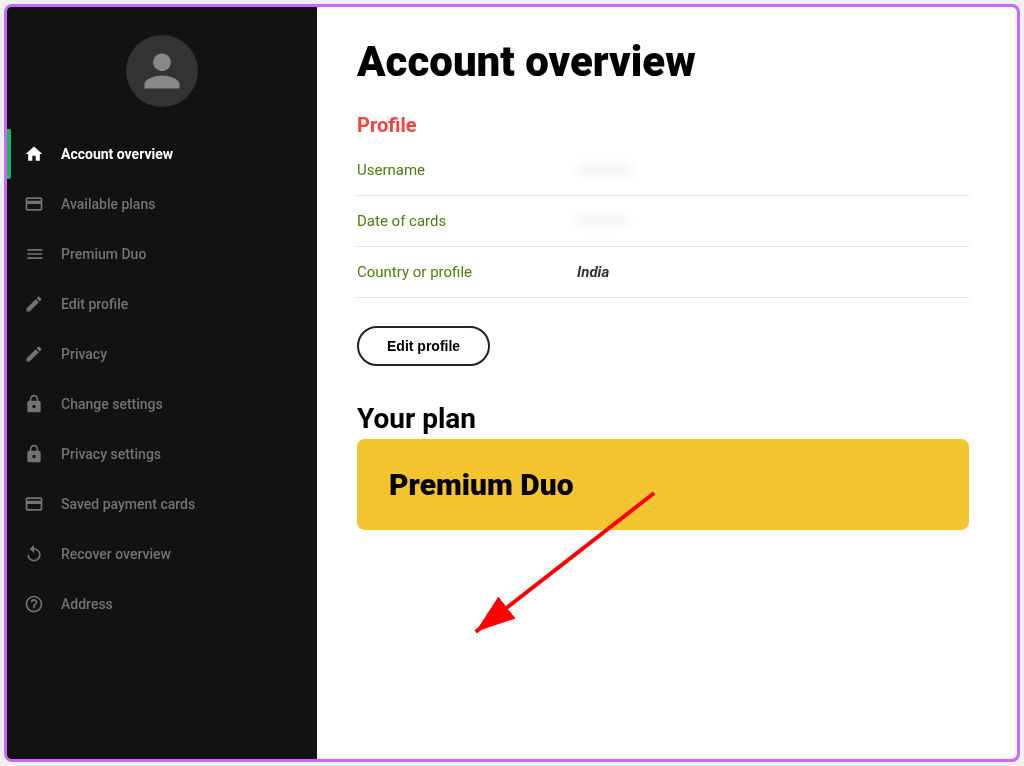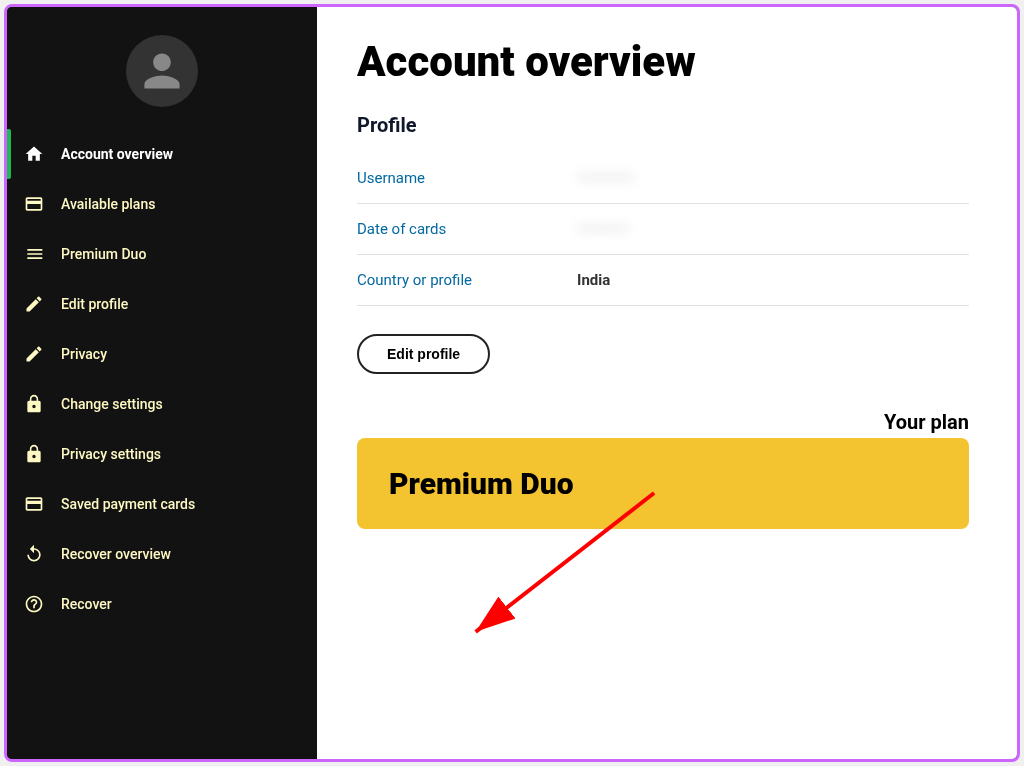--- a/index.html
+++ b/index.html
@@ -55,21 +55,21 @@
       display: flex;
       flex-direction: column;
       padding-top: 4px;
     }
     .nav-item {
       display: flex;
       align-items: center;
       padding: 14px 24px 14px 16px;
       cursor: pointer;
       position: relative;
-      color: #fef9c3;
+      color: #737373;
       text-decoration: none;
       transition: color 0.15s;
     }
     .nav-item.active {
       color: #fff;
       font-weight: 700;
     }
     .nav-item.active::before {
       content: '';
       position: absolute;
@@ -112,42 +112,43 @@
     .page-title {
       font-size: 42px;
       font-weight: 900;
       color: #000;
       margin-bottom: 28px;
       line-height: 1.1;
     }
     .section-title {
       font-size: 20px;
       font-weight: 700;
-      color: #0f172a;
-      margin-bottom: 16px;
+      color: #ef4444;
+      margin-bottom: 8px;
     }
     .profile-table {
       width: 100%;
       border-collapse: collapse;
       margin-bottom: 24px;
     }
     .profile-table tr {
       border-bottom: 1px solid #e0e0e0;
     }
     .profile-table td {
       padding: 16px 0;
       font-size: 15px;
       color: #333;
     }
     .profile-table td:first-child {
       width: 220px;
-      color: #0369a1;
+      color: #4d7c0f;
     }
     .profile-table td:last-child {
       color: #333;
+      font-style: italic;
     }
     .blurred-text {
       filter: blur(6px);
       user-select: none;
       color: #aaa;
       font-size: 14px;
     }
     .country-value {
       font-weight: 700;
       color: #000;
@@ -159,24 +160,23 @@
       font-size: 14px;
       font-weight: 700;
       padding: 10px 28px;
       border-radius: 24px;
       cursor: pointer;
       margin-top: 4px;
       margin-bottom: 36px;
       transition: background 0.15s, color 0.15s;
     }
     .your-plan-title {
-      font-size: 20px;
-      font-weight: 700;
-      color: #000;
-      text-align: right;
+      font-size: 28px;
+      font-weight: 700;
+      color: #000;
     }
     .plan-card {
       background: #f4c430;
       border-radius: 8px;
       padding: 28px 32px;
       margin-top: 4px;
     }
     .plan-name {
       font-size: 30px;
       font-weight: 900;
@@ -288,21 +288,21 @@
         </span>
         <span class="nav-label">Recover overview</span>
       </div>
 
       <div class="nav-item">
         <span class="nav-icon">
           <svg viewBox="0 0 24 24">
               <path d="M12 2C6.48 2 2 6.48 2 12s4.48 10 10 10 10-4.48 10-10S17.52 2 12 2zm0 18c-4.42 0-8-3.58-8-8s3.58-8 8-8 8 3.58 8 8-3.58 8-8 8zm0-14c-2.21 0-4 1.79-4 4h2c0-1.1.9-2 2-2s2 .9 2 2c0 2-3 1.75-3 5h2c0-2.25 3-2.5 3-5 0-2.21-1.79-4-4-4zm-1 9h2v2h-2z"></path>
             </svg>
         </span>
-        <span class="nav-label">Recover</span>
+        <span class="nav-label">Address</span>
       </div>
     </nav>
   </div>
 
   <div class="main-content">
     <h1 class="page-title">Account overview</h1>
 
     <h2 class="section-title">Profile</h2>
 
     <table class="profile-table">

